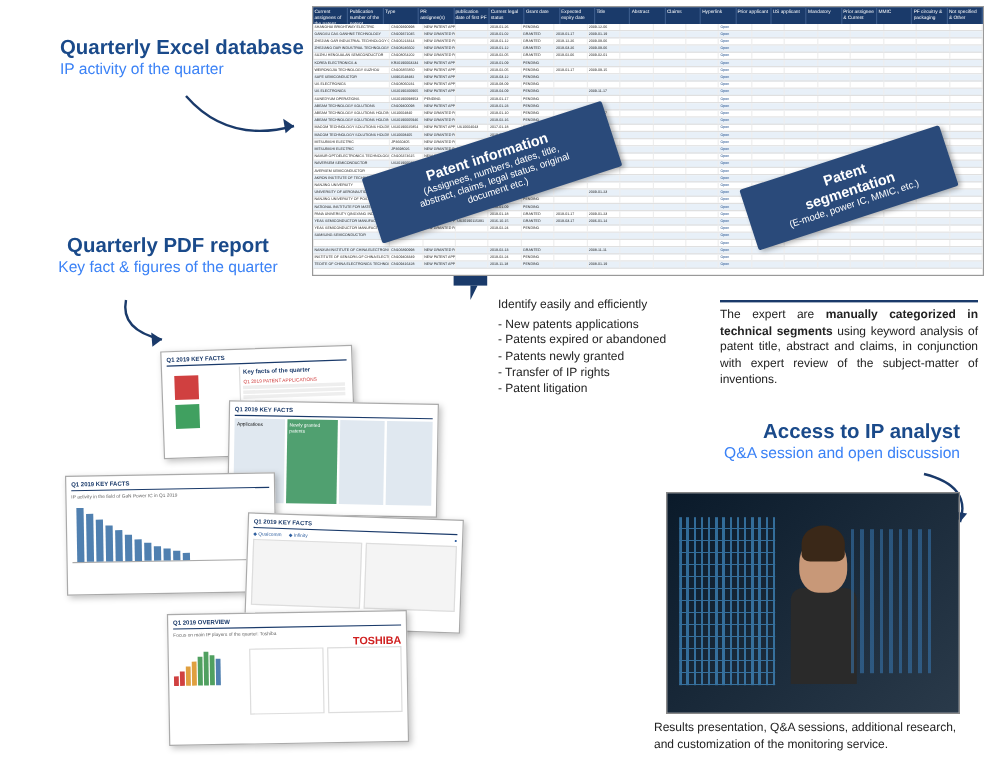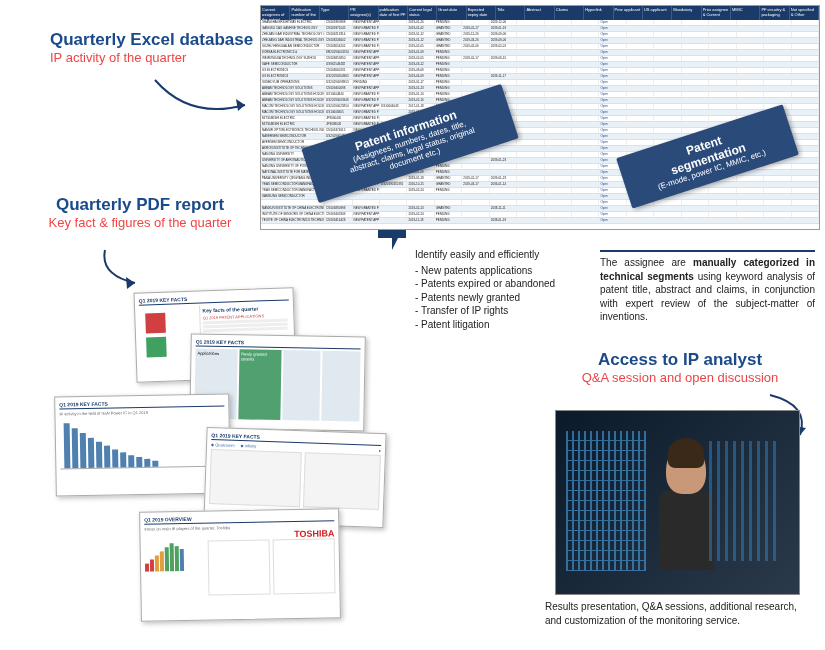--- a/index.html
+++ b/index.html
@@ -1,18 +1,18 @@
 <!DOCTYPE html>
 <html><head>
 <meta charset="utf-8">
 <style>
 *{margin:0;padding:0;box-sizing:border-box;font-family:Arial,sans-serif}
 body{width:825px;height:650px;background:#fff;position:relative;overflow:hidden}
 .heading{color:#1a4a8a;font-weight:bold;font-size:17px}
-.subheading{color:#ef4444;font-size:13px}
+.subheading{color:#3b82f6;font-size:13px}
 
 
 .sheet{position:absolute;left:260px;top:5px;width:560px;height:225px;background:#fff;border:1px solid #999;font-size:4px}
 .sheet-header{display:flex;background:#1a3a6a;color:#fff;height:14px}
 .sheet-header div{flex:1;border-right:1px solid #3a5a8a;padding:1px;font-size:4px;overflow:hidden}
 .sheet-body{height:211px;overflow:hidden}
 .sheet-row{display:flex;height:6px;border-bottom:1px solid #e0e0e0}
 .sheet-row.odd{background:#e8f0f8}
 .sheet-row div{flex:1;border-right:1px solid #eee;font-size:3px;padding:0 1px;overflow:hidden;white-space:nowrap;color:#222}
 .sheet-row div:first-child{flex:2.5;background:inherit}
@@ -820,21 +820,21 @@
       <div>- New patents applications</div>
       <div>- Patents expired or abandoned</div>
       <div>- Patents newly granted</div>
       <div>- Transfer of IP rights</div>
       <div>- Patent litigation</div>
     </div>
 </div>
 
 <div class="rtext">
   <div class="rtext-bar"></div>
-  <span>The assignee are </span><b>manually categorized in technical segments</b><span> using keyword analysis of patent title, abstract and claims, in conjunction with expert review of the subject-matter of inventions.</span>
+  <span>The expert are </span><b>manually categorized in technical segments</b><span> using keyword analysis of patent title, abstract and claims, in conjunction with expert review of the subject-matter of inventions.</span>
 </div>
 
 <div style="position:absolute;left:30px;top:195px;text-align:center;width:220px">
   <div class="heading">Quarterly PDF report</div>
   <div class="subheading">Key fact &amp; figures of the quarter</div>
 </div>
 
 <svg style="position:absolute;left:95px;top:245px" width="60" height="45">
   <path d="M10,5 Q5,30 40,38" stroke="#1a3a6a" stroke-width="2" fill="none"></path>
   <polygon points="40,38 31,32 32,44" fill="#1a3a6a"></polygon>
@@ -914,21 +914,21 @@
         <div style="width:4px;height:28px;background:#50a060"></div>
         <div style="width:4px;height:25px;background:#50a060"></div>
         <div style="width:4px;height:22px;background:#5080b0"></div>
       </div>
     </div>
     <div style="flex:1;border:1px solid #ddd"></div>
     <div style="flex:1;border:1px solid #ddd"></div>
   </div>
 </div>
 
-<div style="position:absolute;left:560px;top:350px;text-align:center;width:240px">
+<div style="position:absolute;left:560px;top:350px;text-align:right;width:240px">
   <div class="heading">Access to IP analyst</div>
   <div class="subheading">Q&amp;A session and open discussion</div>
 </div>
 
 <svg style="position:absolute;left:765px;top:390px" width="55" height="55">
   <path d="M5,5 Q45,15 35,45" stroke="#1a3a6a" stroke-width="2" fill="none"></path>
   <polygon points="35,45 29,36 41,38" fill="#1a3a6a"></polygon>
 </svg>
 
 <div class="analyst-img">

